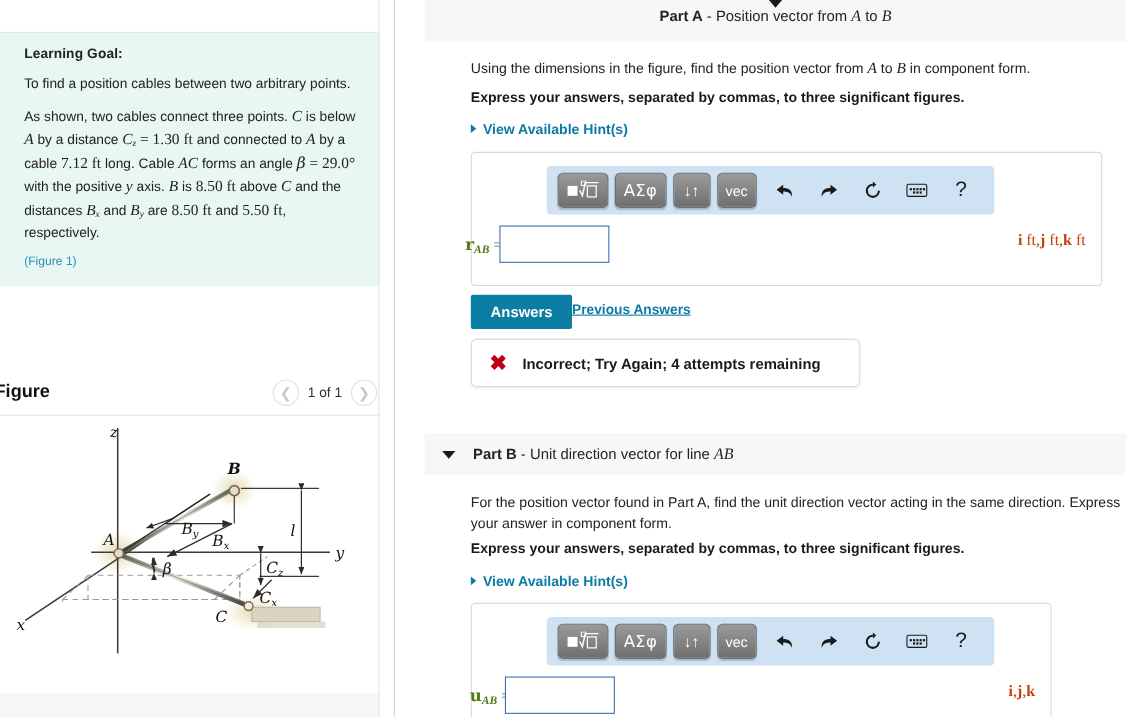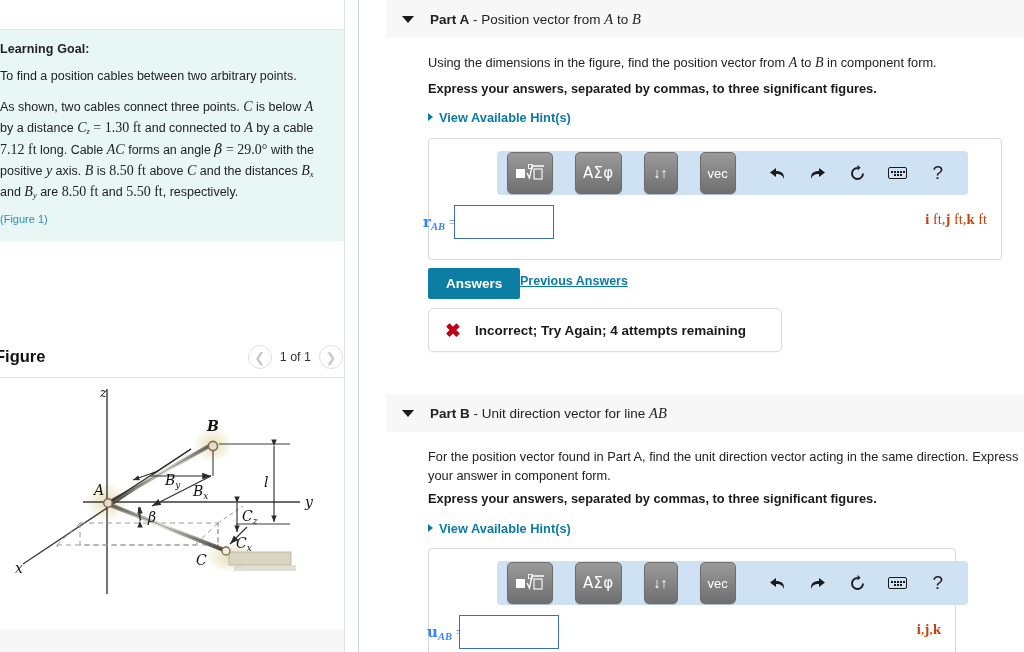--- a/index.html
+++ b/index.html
@@ -16,21 +16,21 @@
   .left-col {
     position: absolute; left: 0; top: 0; width: 359px; height: 652px;
     background: #fff; overflow: hidden;
   }
   .left-top-rule {
     position:absolute; left:0; top:29px; width:345px; height:1px; background:#e3e6e8;
   }
   .goal-panel {
     position: absolute; left: 0; top: 30px; width: 345px;
     background: #e8f6f4;
-    padding: 12px 16px 16px 0;
+    padding: 12px 16px 16px 22px;
   }
   .goal-title { font-weight: bold; font-size: 12.5px; color:#222; margin-bottom: 11px; letter-spacing:.1px;}
   .goal-p { font-size: 12.5px; color:#222; line-height: 1.45; margin-bottom: 11px; }
   .goal-p.tight { line-height: 1.52; }
   .fig-link { font-size: 11px; color: #2a8fb5; }
 
   
   .mi { font-family: "Liberation Serif", serif; font-style: italic; font-size: 14px; }
   .mi-up { font-family: "Liberation Serif", serif; font-style: normal; font-size: 14px; }
   .mn { font-family: "Liberation Serif", serif; font-style: normal; font-size: 14px; }
@@ -90,42 +90,42 @@
   
   .ans-box {
     position:absolute; border:1px solid #d9d9d9; border-radius:4px;
     background:#fff;
   }
   .mathbar {
     position:absolute; background:#cfe2f3; border-radius:4px;
     display:flex; align-items:center; height:44px;
   }
   .mbtn {
-    height:42px; min-width:34px; padding:0 7px; margin-right:22px;
+    height:32px; min-width:34px; padding:0 7px; margin-right:6px;
     border-radius:5px; border:1px solid #6e6e6e;
     background: linear-gradient(#9a9a9a, #6f6f6f);
     color:#fff; display:flex; align-items:center; justify-content:center;
     font-size:14px; cursor:pointer; box-shadow: 0 1px 1px rgba(0,0,0,.18);
   }
   .mbtn.greek { font-family:"DejaVu Sans", sans-serif; font-size:15px; letter-spacing:.3px;}
   .mbtn.vec { font-size:13px; }
   .mbtn.arrows { font-size:14px; }
   .micon {
     width:30px; height:30px; margin:0 5px; display:flex; align-items:center; justify-content:center;
     color:#1a1a1a; cursor:pointer; font-size:17px;
   }
   .kbd-glyph {
     width:19px;height:12px;border:1.6px solid #1a1a1a;border-radius:2px;
     display:flex;flex-wrap:wrap;align-content:center;justify-content:center;gap:1px;padding:1px;
   }
   .kbd-glyph i { width:2px;height:2px;background:#1a1a1a;display:block; }
 
   .eqlabel {
     position:absolute; font-family:"Liberation Serif", serif; font-size:15px;
-    color:#3b82f6; font-weight:bold;
+    color:#4d7c0f; font-weight:bold;
   }
   .eqlabel .sub { font-size:.7em; vertical-align:-.25em; font-style:italic; font-weight:bold;}
   .eqlabel .eq { font-weight:normal; }
   .field {
     position:absolute; border:1px solid #3b6fb5; background:#fff; cursor:text;
   }
   .units {
     position:absolute; font-family:"Liberation Serif", serif; font-size:14.5px; color:#c2410c;
   }
   .units b { font-weight:bold; }
@@ -298,21 +298,21 @@
       </svg>
       <div class="fig-bottom-band"></div>
     </div>
   </div>
 
   <div class="vdivider2"></div>
   <div class="vdivider"></div>
 
   <div class="right-col">
 
-    <div class="part-header" style="top:0;">
+    <div class="part-header" style="top:0;flex-direction:column;">
       <div class="caret"></div>
       <div class="part-label">
         <b>Part A</b><span> - </span><span>Position vector from </span><span class="it">A</span><span> to </span><span class="it">B</span>
       </div>
     </div>
 
     <div class="body-txt" style="position:absolute;left:68px;top:52px;width:590px;">
       <span>Using the dimensions in the figure, find the position vector from </span><span class="mi">A</span><span> to </span><span class="mi">B</span><span> in component form.</span>
     </div>
 

